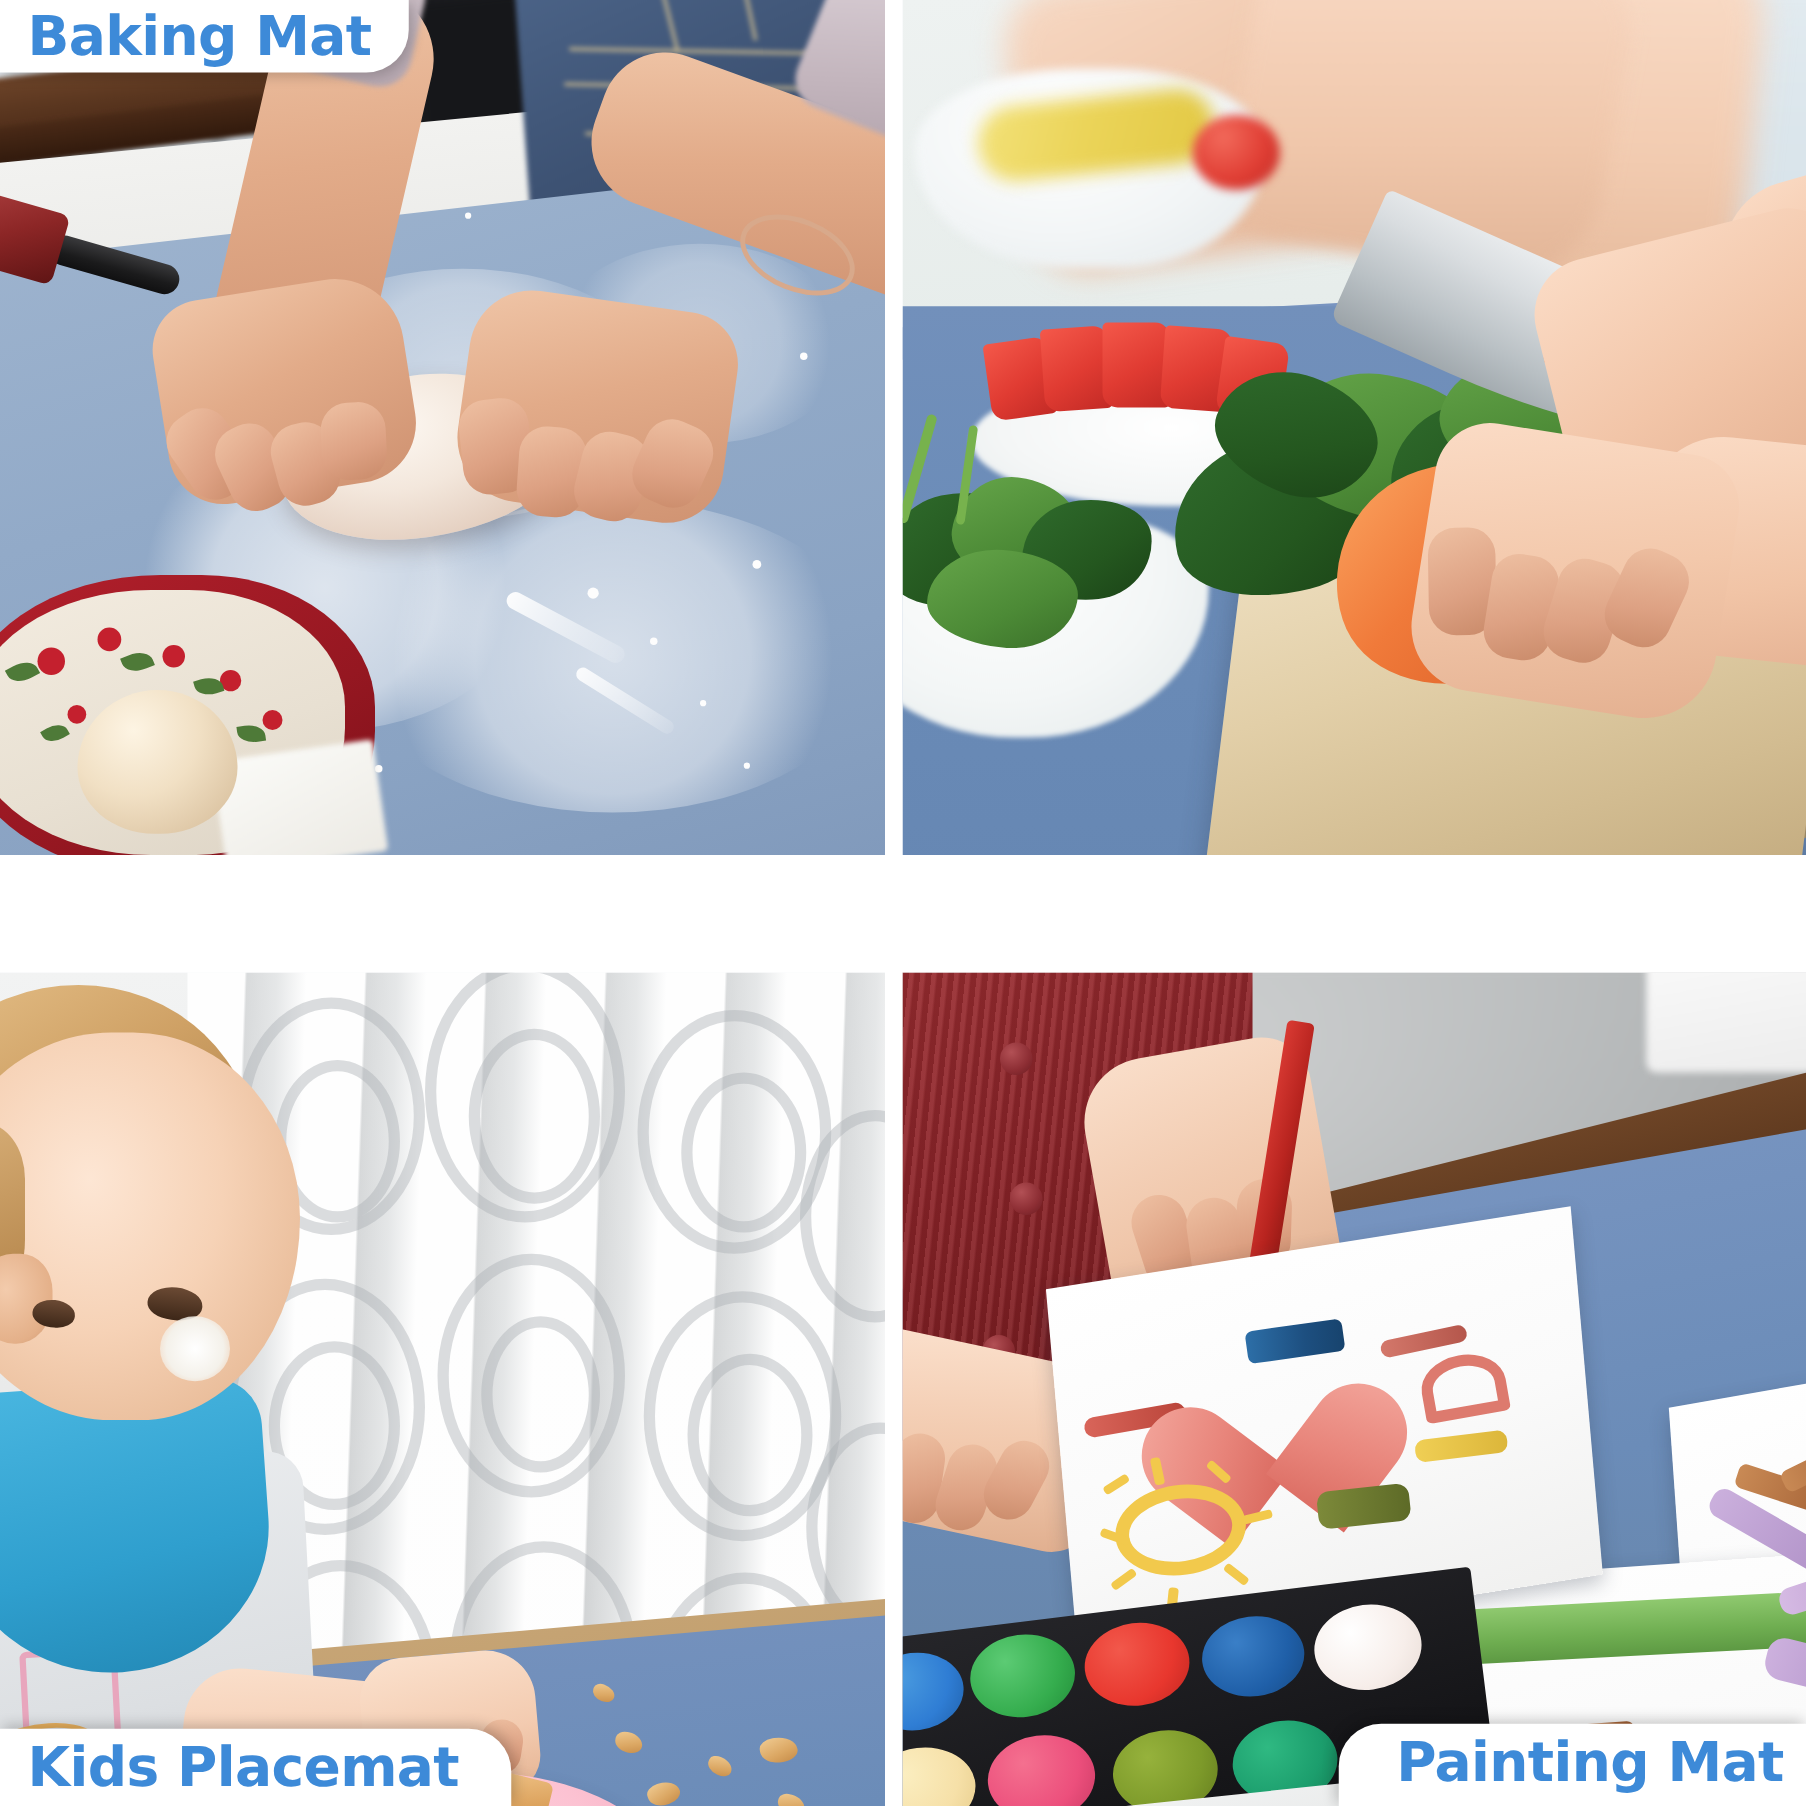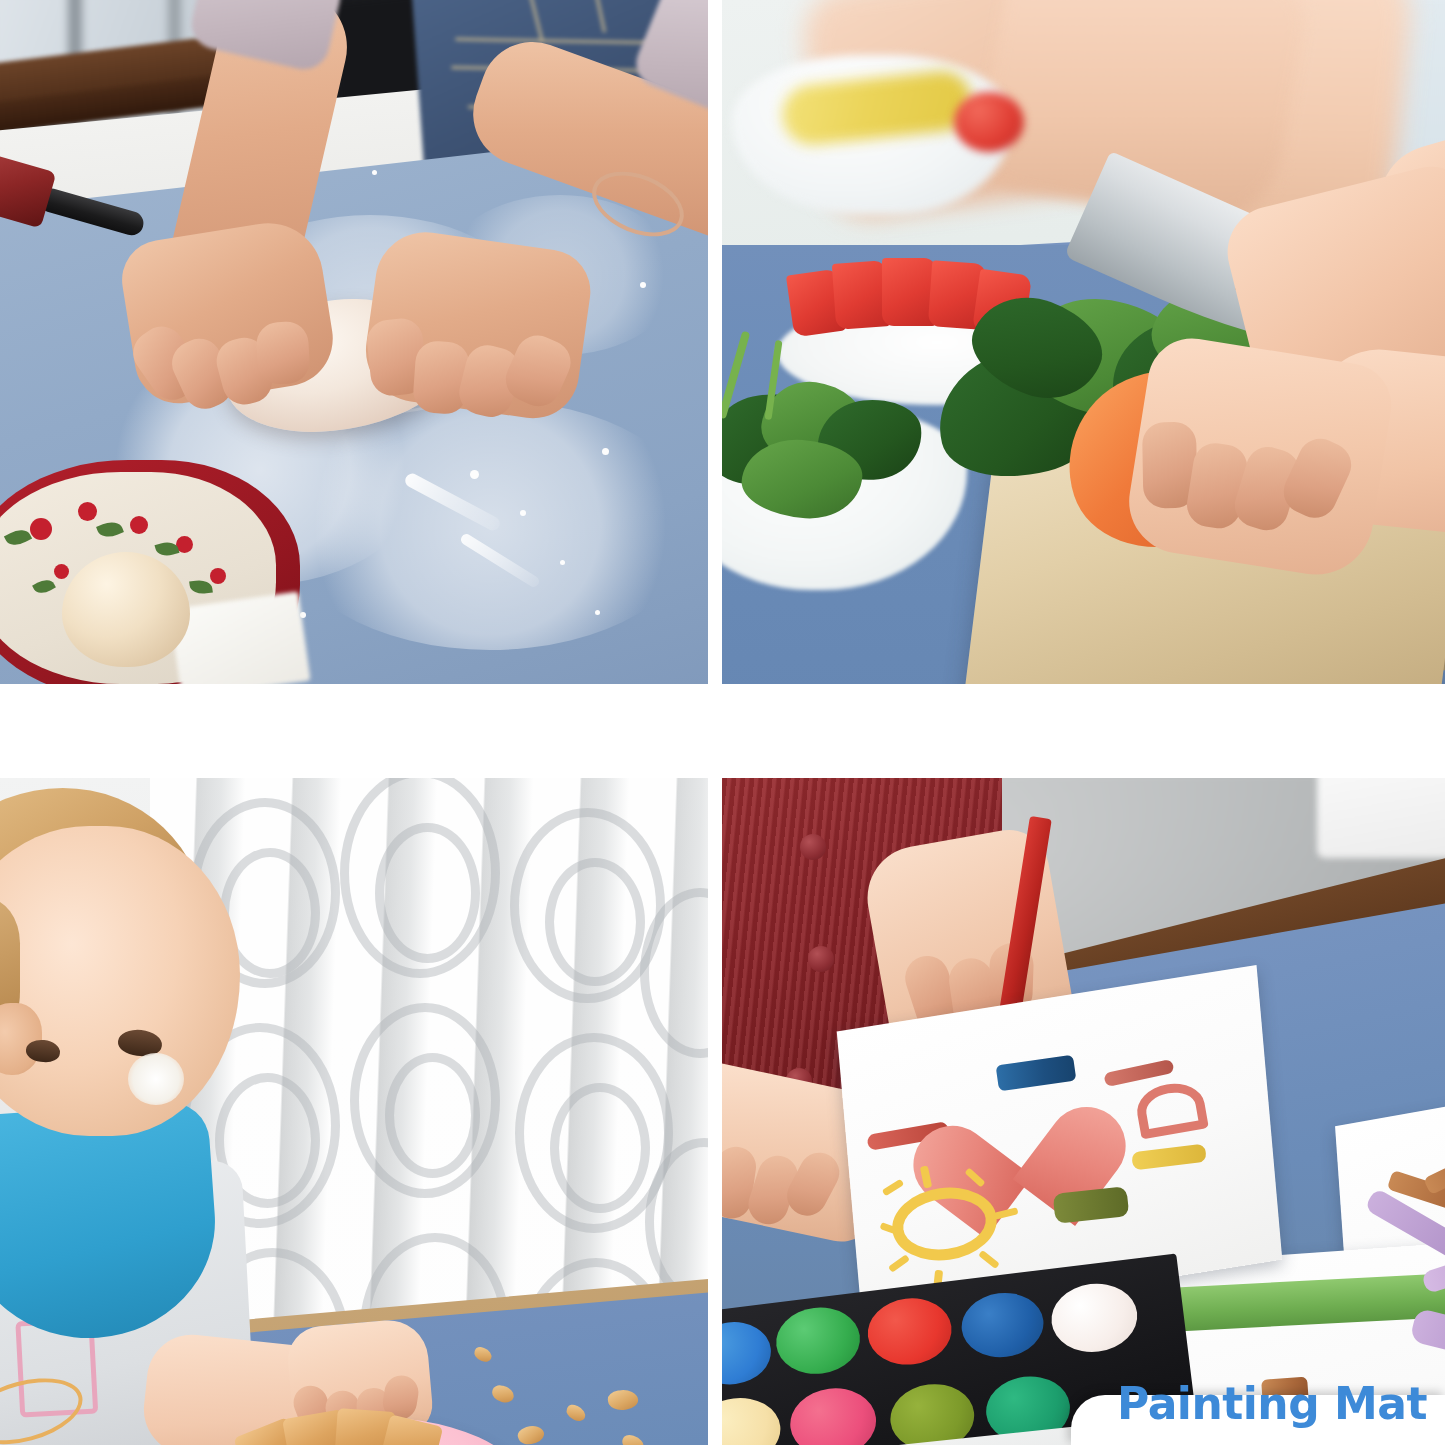--- a/index.html
+++ b/index.html
@@ -600,24 +600,23 @@
     right:0; top:0; height:62px; padding:0 18px 0 38px;
     border-radius:0 0 0 34px;
     box-shadow:-3px 3px 10px rgba(0,0,0,.20);
   }
   #pill-kids{
     left:0; bottom:0; height:62px; padding:0 42px 0 22px;
     border-radius:0 34px 0 0;
     box-shadow:3px -3px 10px rgba(0,0,0,.20);
   }
   #pill-painting{
-    right:0; bottom:0; height:50px; padding:0 18px 16px 46px;
+    right:0; bottom:0; height:66px; padding:0 18px 4px 46px;
     border-radius:34px 0 0 0;
     box-shadow:-3px -3px 10px rgba(0,0,0,.20);
-    align-items:flex-end;
   }
 </style>
 </head>
 <body>
 
 <div id="page">
 
   <div class="quad" id="quad-tl">
     <div class="scene">
       <div id="tl-bg"></div>
@@ -691,20 +690,23 @@
         <div class="leaf" style="left:36px;top:70px;width:24px;height:15px;transform:rotate(-28deg);"></div>
         <div class="leaf" style="left:128px;top:62px;width:24px;height:15px;transform:rotate(-22deg);"></div>
         <div class="leaf" style="left:186px;top:82px;width:22px;height:14px;transform:rotate(-16deg);"></div>
         <div class="leaf" style="left:220px;top:120px;width:22px;height:14px;transform:rotate(-8deg);"></div>
         <div class="leaf" style="left:64px;top:120px;width:20px;height:13px;transform:rotate(-30deg);"></div>
       </div>
       <div id="tl-napkin" class="b2"></div>
       <div id="tl-egg"></div>
     </div>
 
+    <div class="pill" id="pill-baking">
+      <span>Baking Mat</span>
+    </div>
   </div>
 
   <div class="quad" id="quad-tr">
     <div class="scene">
       <div id="tr-bg"></div>
       <div id="tr-wallpanel"></div>
 
       <div id="tr-bgHands" class="b12"></div>
       <div id="tr-bgArm" class="b12"></div>
       <div id="tr-bgHand2" class="b7"></div>
@@ -825,20 +827,23 @@
       <div class="crumb" style="left:566px;top:628px;width:20px;height:14px;transform:rotate(24deg);"></div>
       <div class="crumb" style="left:608px;top:612px;width:30px;height:20px;transform:rotate(-8deg);"></div>
 
       <div class="crumb" style="left:594px;top:670px;width:18px;height:13px;transform:rotate(-26deg);"></div>
       <div class="crumb" style="left:622px;top:658px;width:22px;height:15px;transform:rotate(16deg);"></div>
 
       <div class="crumb" style="left:474px;top:570px;width:18px;height:13px;transform:rotate(20deg);"></div>
 
     </div>
 
+    <div class="pill" id="pill-kids">
+      <span>Kids Placemat</span>
+    </div>
   </div>
 
   <div class="quad" id="quad-br">
     <div class="scene">
       <div id="br-bg"></div>
       <div id="br-floor"></div>
       <div id="br-cup-bg"></div>
       <div id="br-tablewood"></div>
       <div id="br-mat"></div>
       <div id="br-mat2"></div>

